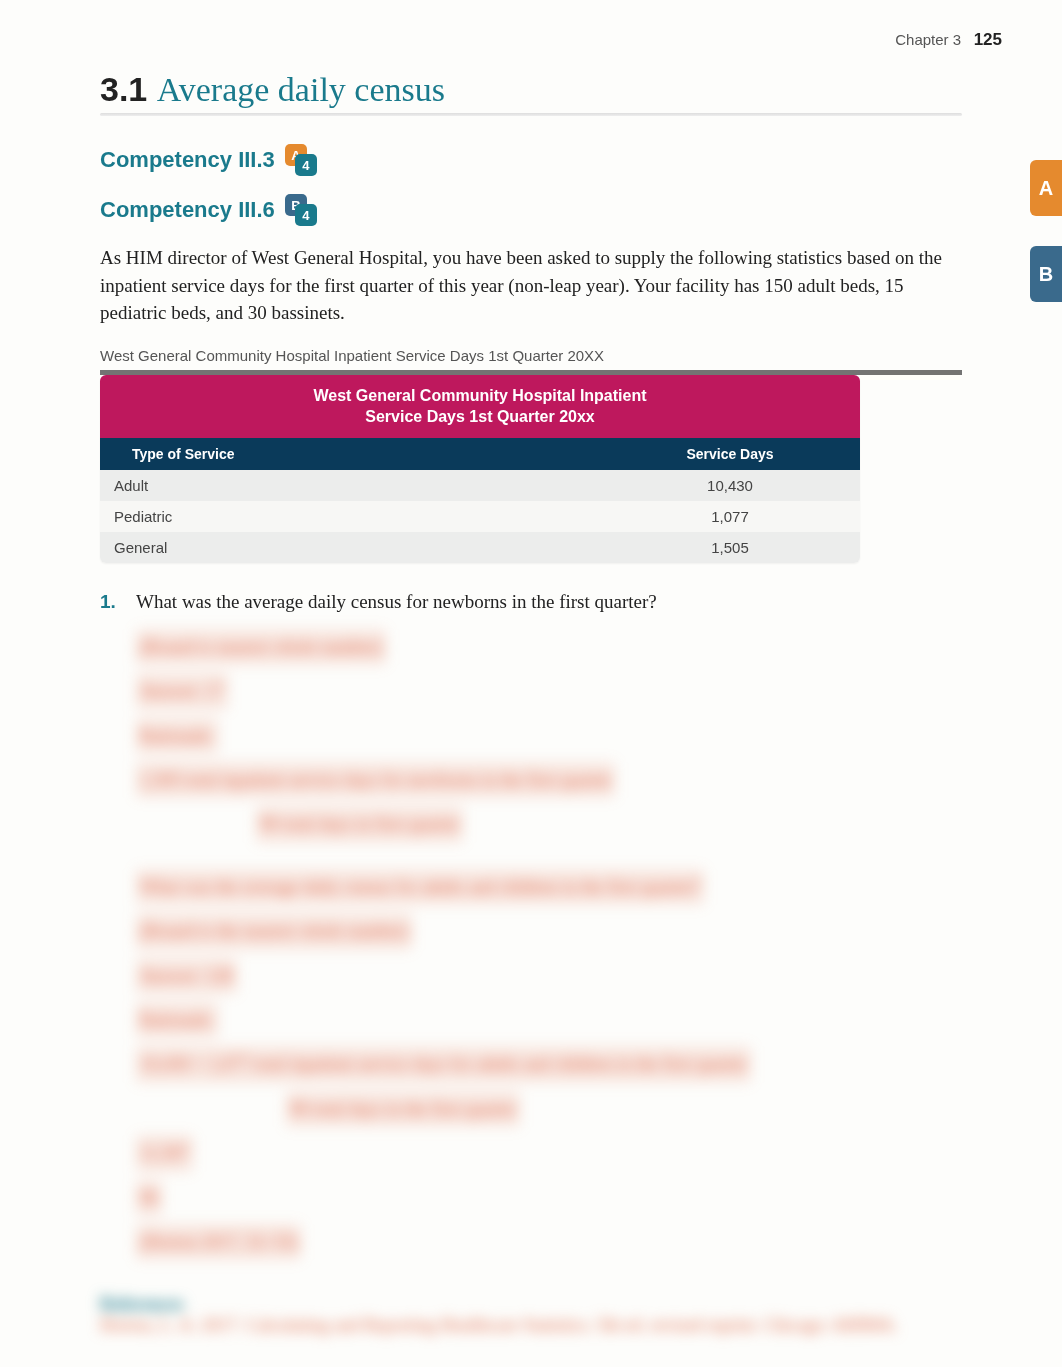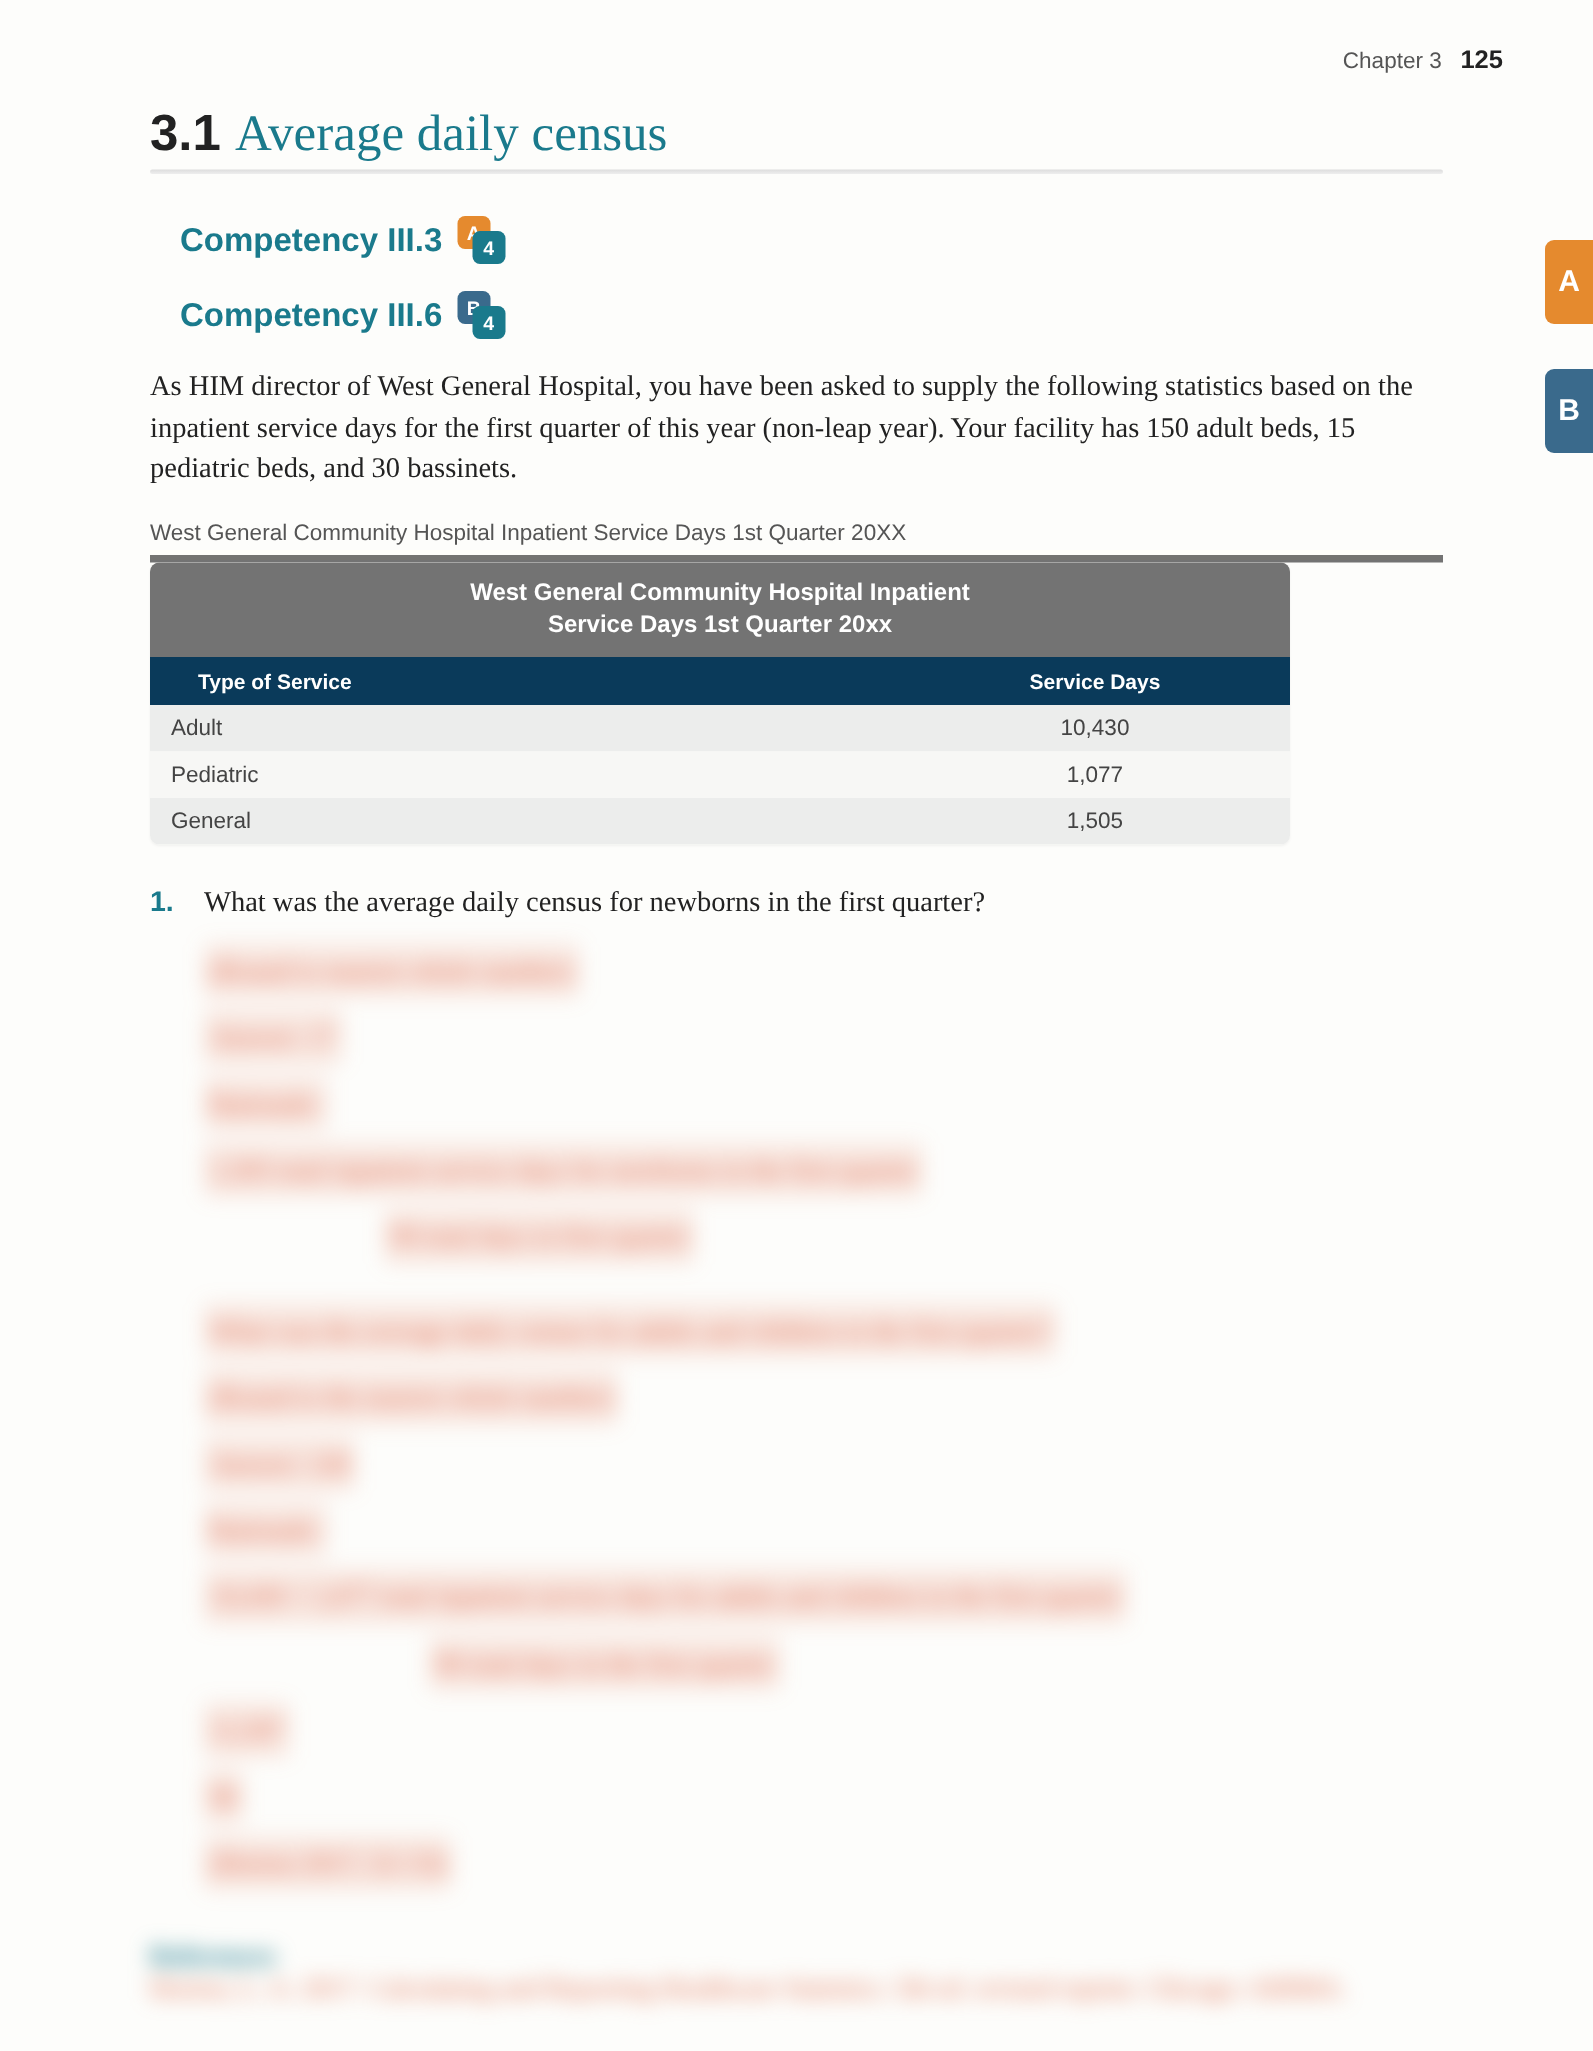--- a/index.html
+++ b/index.html
@@ -37,21 +37,20 @@
   }
   .competency {
     font-family: Arial, Helvetica, sans-serif;
     font-weight: 700;
     color: #1a7a8c;
     font-size: 22px;
     display: inline-flex;
     align-items: center;
     gap: 10px;
     margin-bottom: 18px;
-    margin-left: 20px;
   }
   .badge {
     display: inline-flex;
     align-items: center;
     justify-content: center;
     width: 22px; height: 22px;
     border-radius: 5px;
     color: #fff;
     font-size: 13px;
     font-weight: 700;
@@ -78,21 +77,21 @@
     margin-bottom: 0;
   }
   .data-table {
     width: 760px;
     border-radius: 6px;
     overflow: hidden;
     box-shadow: 0 1px 2px rgba(0,0,0,0.05);
     margin-bottom: 28px;
   }
   .tbl-title {
-    background: #737373;
+    background: #be185d;
     color: #fff;
     text-align: center;
     font-family: Arial, sans-serif;
     font-weight: 700;
     font-size: 16px;
     padding: 10px 8px;
     line-height: 1.35;
   }
   .tbl-head {
     display: flex;

